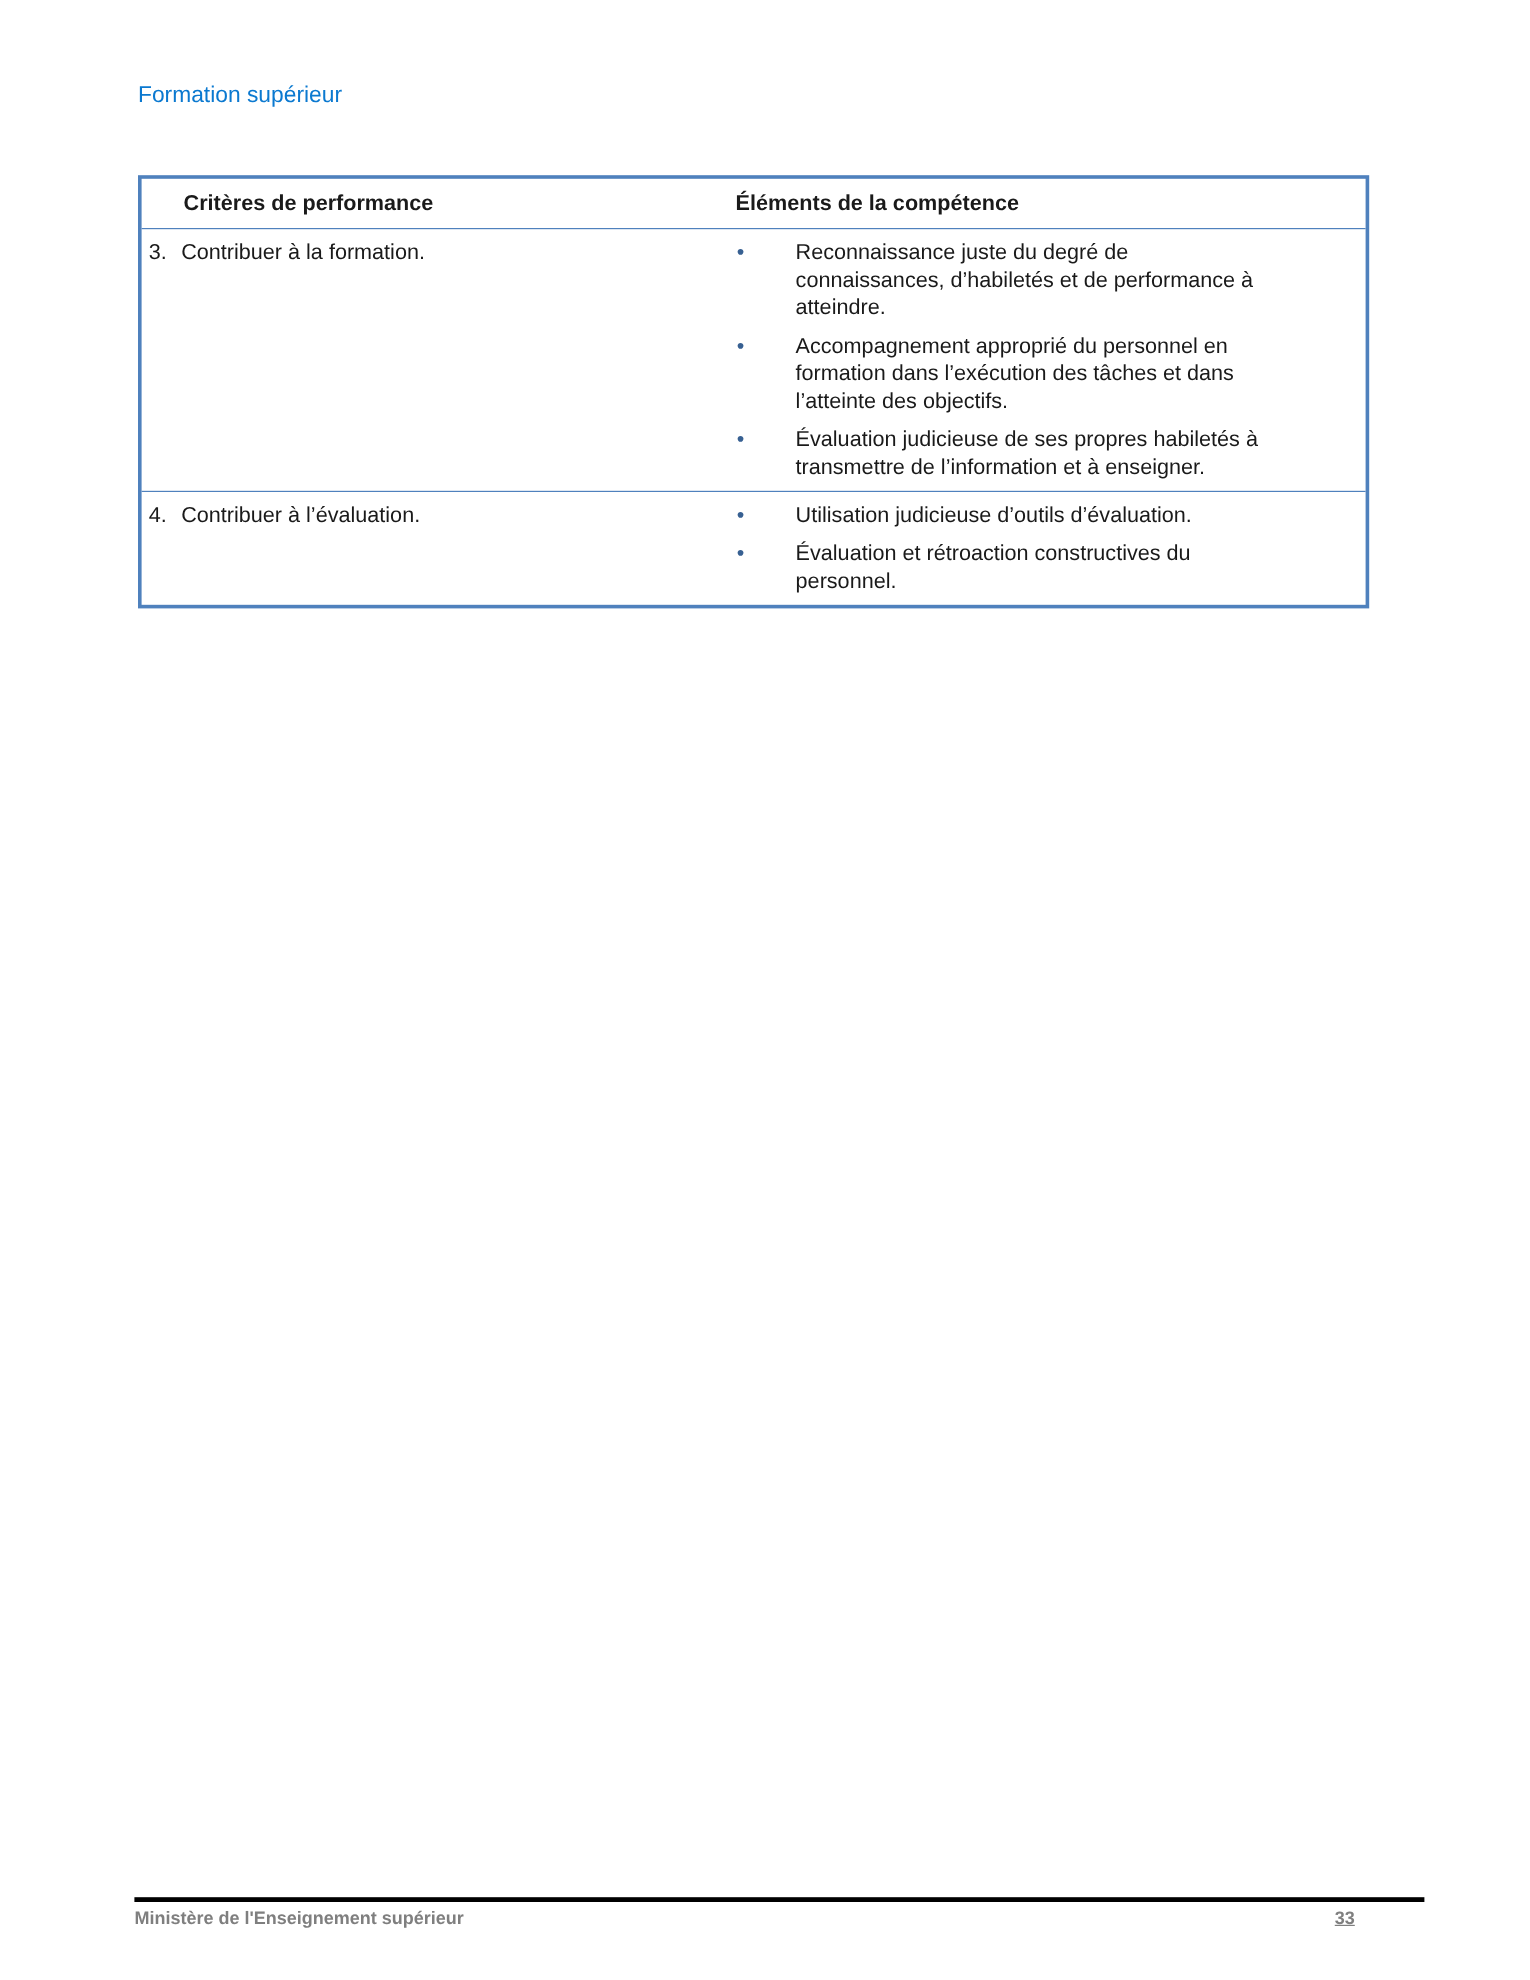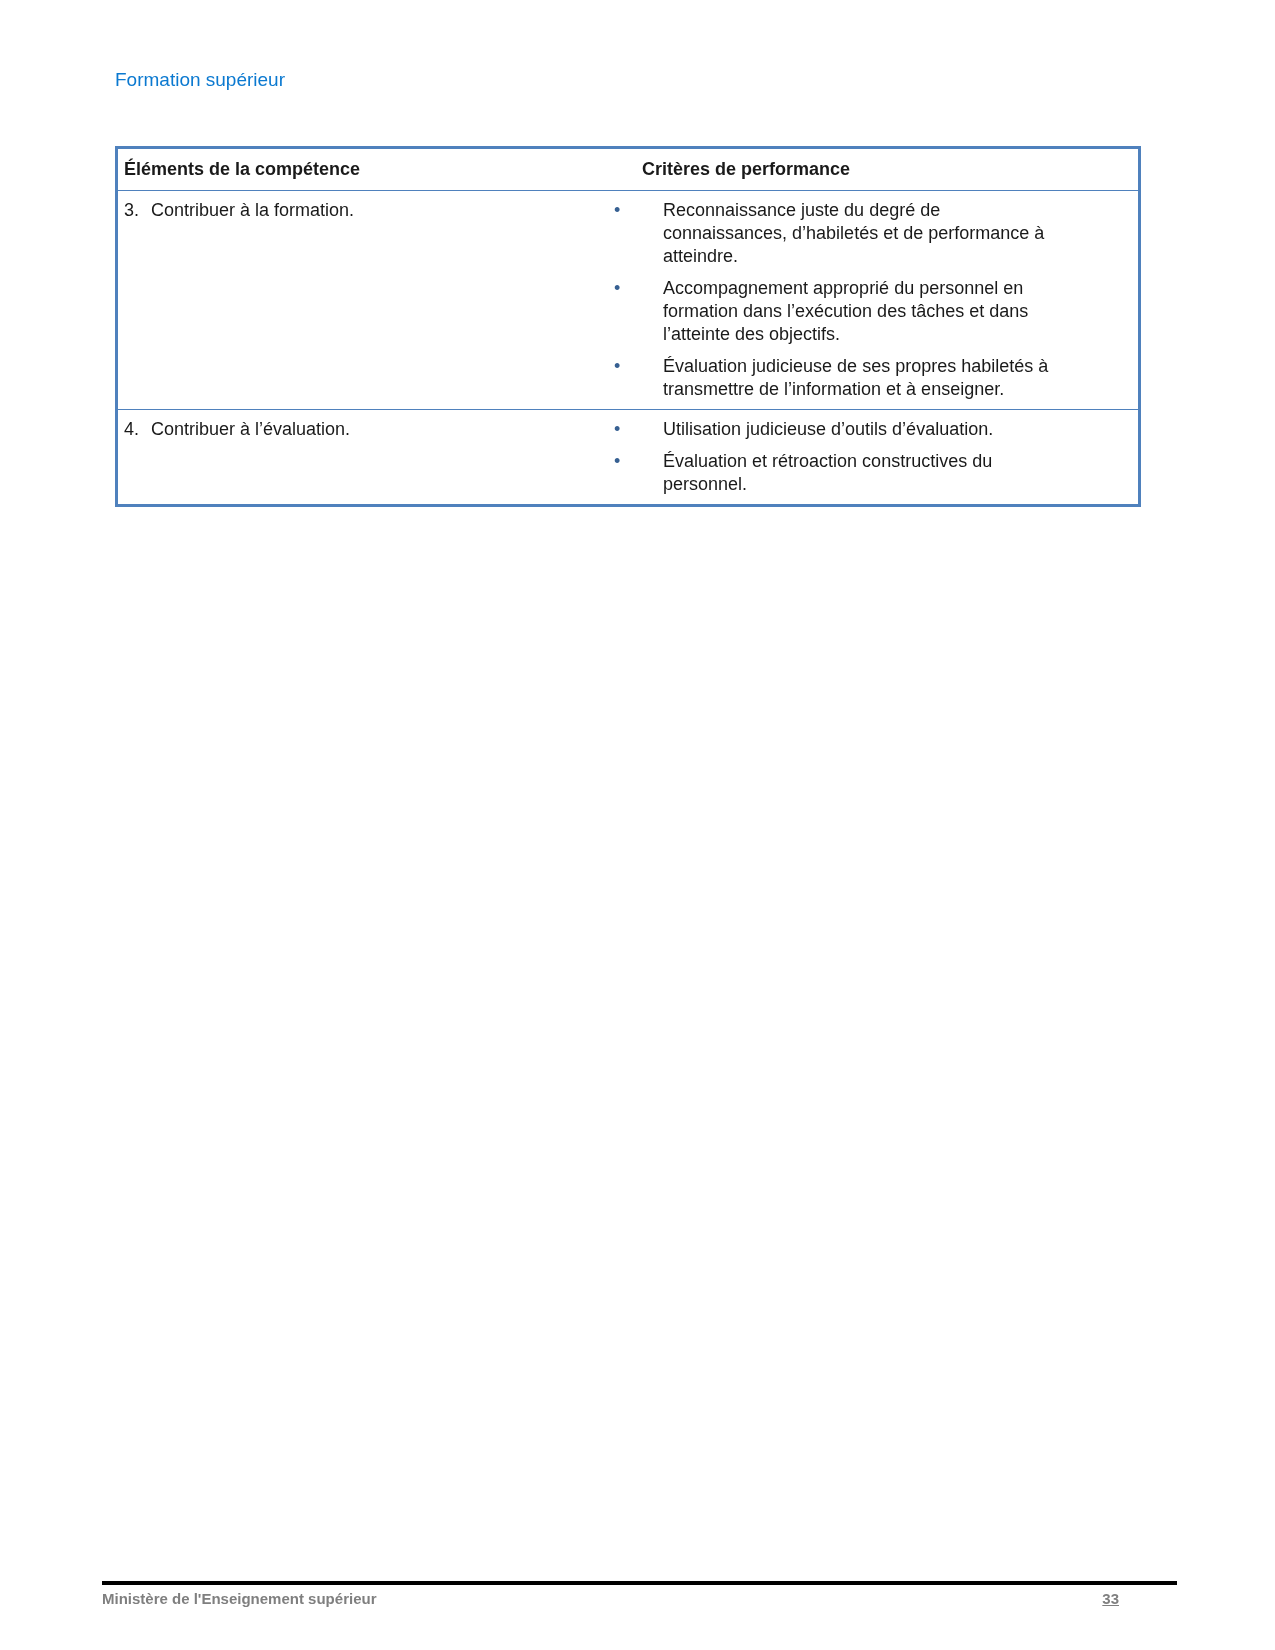--- a/index.html
+++ b/index.html
@@ -62,21 +62,21 @@
     width: 31px;
     color: #376092;
     font-size: 18px;
     line-height: 23px;
     padding-left: 2px;
   }
   .bullet-text { white-space: pre-line; margin-left: 20px; }
 
   .page-footer {
     position: absolute;
-    left: 102px;
+    left: 112px;
     top: 1581px;
     width: 1075px;
     border-top: 4px solid #000000;
     padding-top: 5px;
     display: flex;
     justify-content: space-between;
     align-items: flex-start;
     font-size: 15px;
     font-weight: bold;
     color: #7f7f7f;
@@ -84,22 +84,22 @@
   .page-number { margin-right: 58px; text-decoration: underline; }
 </style>
 </head>
 <body>
 
 <div class="section-heading">Formation supérieur</div>
 
 <div class="comp-table">
 
   <div class="t-row t-header">
+    <div class="cell c-right">Critères de performance</div>
     <div class="cell c-left">Éléments de la compétence</div>
-    <div class="cell c-right">Critères de performance</div>
   </div>
 
   <div class="t-row">
     <div class="cell c-left">
       <div class="elem-label">
         <span class="elem-num">3.</span>
         <span>Contribuer à la formation.</span>
       </div>
     </div>
     <div class="cell c-right">

